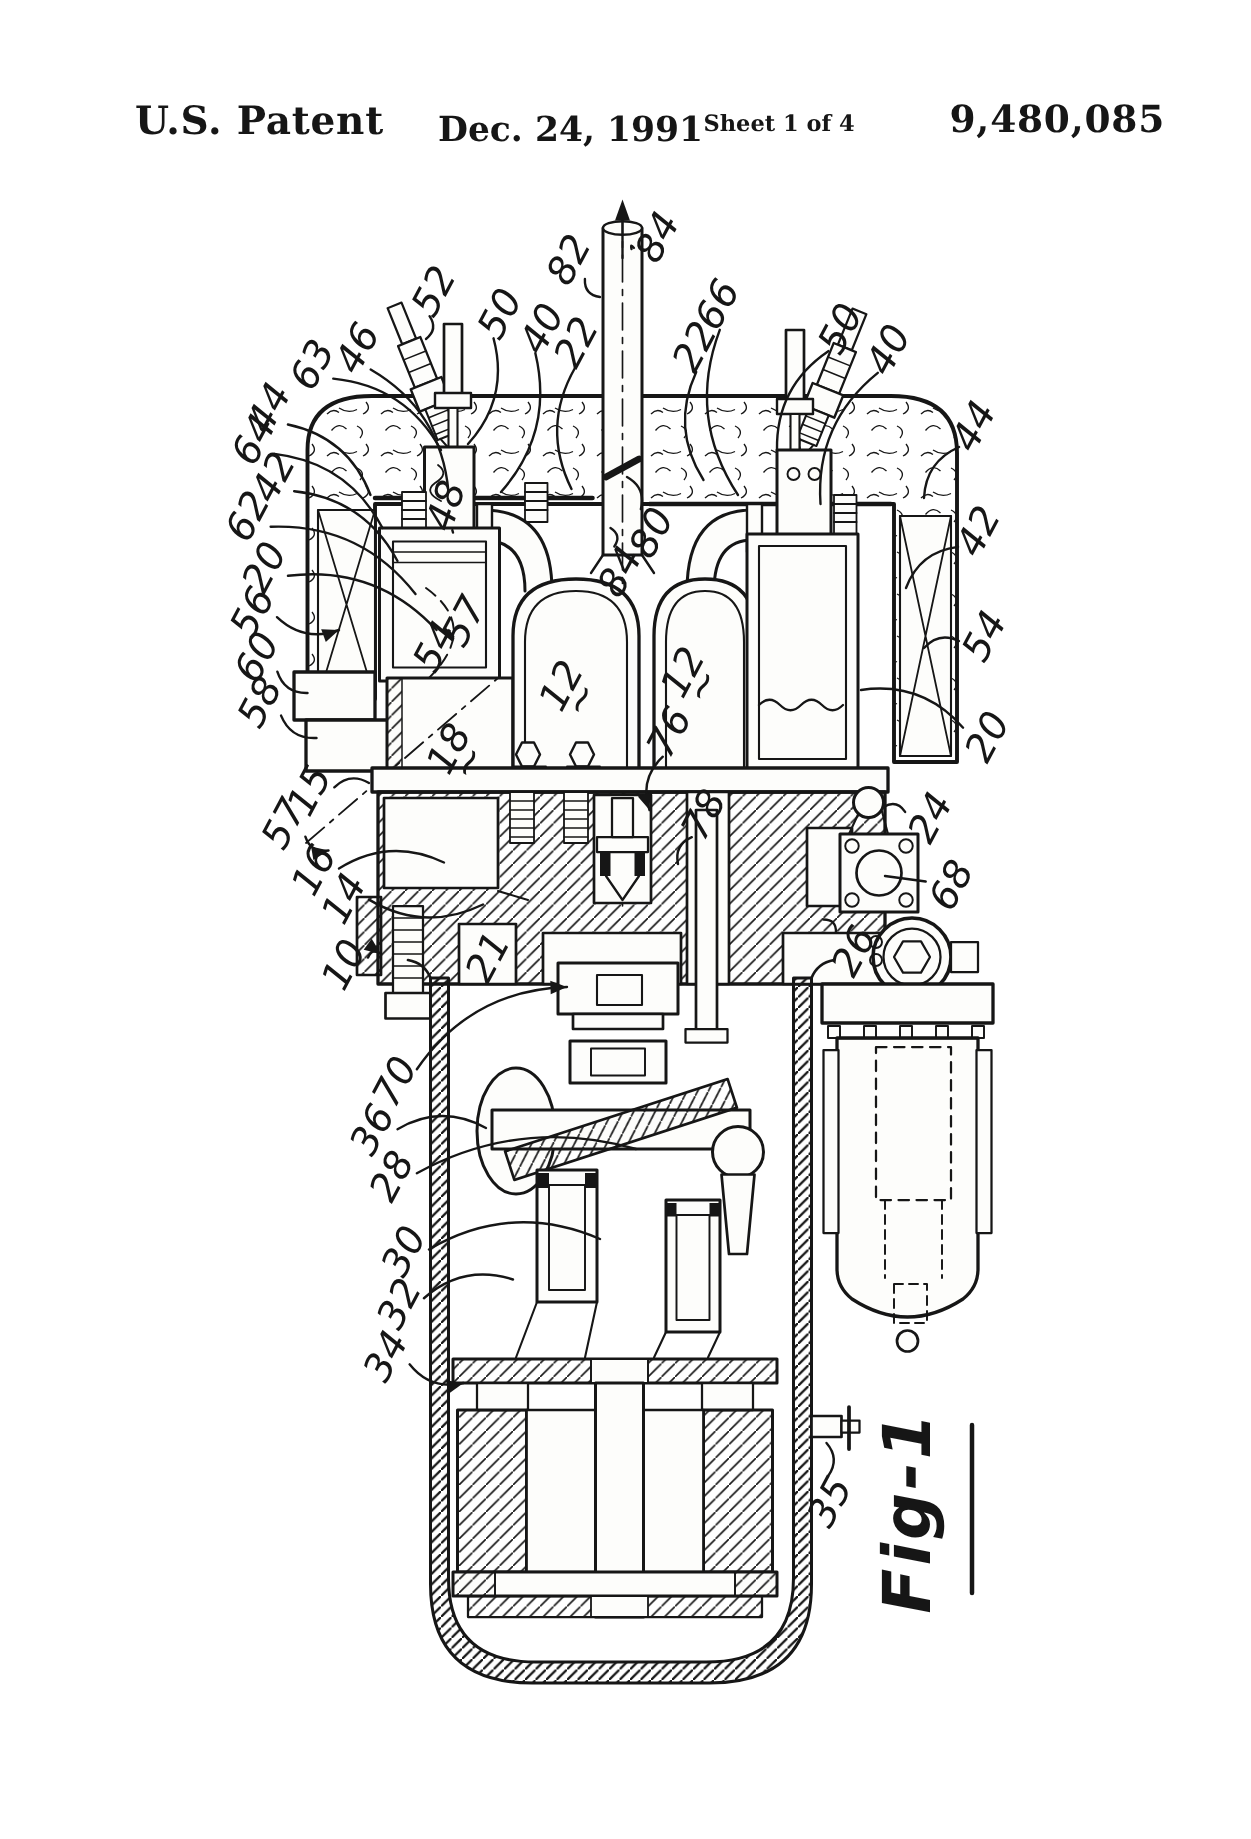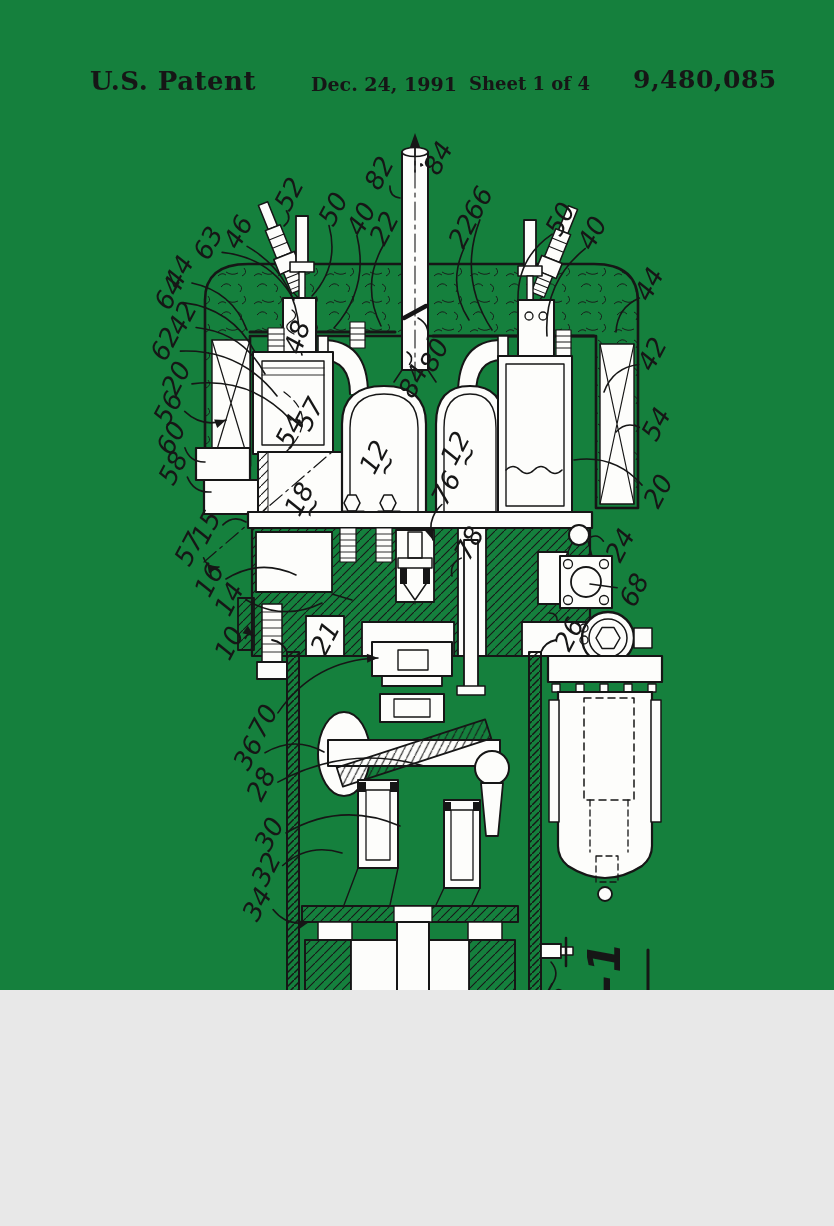--- a/index.html
+++ b/index.html
@@ -1,24 +1,24 @@
 <!DOCTYPE html>
 <html><head>
 <meta charset="utf-8">
 <style>
   html,body{margin:0;padding:0;background:#e8e8e8;}
   .page{
-    position:relative;width:834px;height:990px;background:#15803d;
+    position:relative;width:834px;height:1226px;background:#ffffff;
     margin:0 auto;overflow:hidden;
     font-family:"DejaVu Serif","Liberation Serif",serif;color:#161616;
   }
   .header{position:absolute;top:62px;left:0;width:834px;height:40px;}
   .hdr-title{position:absolute;left:90px;top:4px;font-size:26px;font-weight:bold;letter-spacing:.5px;}
-  .hdr-date{position:absolute;left:292px;top:11px;font-size:19px;font-weight:bold;margin-left:19px;}
-  .hdr-sheet{position:absolute;left:469px;top:11px;font-size:18px;font-weight:bold;}
+  .hdr-date{position:absolute;left:292px;top:11px;font-size:23px;font-weight:bold;}
+  .hdr-sheet{position:absolute;left:469px;top:11px;font-size:15px;font-weight:bold;}
   .hdr-number{position:absolute;left:633px;top:3px;font-size:25px;font-weight:bold;letter-spacing:.5px;}
   svg.drawing{position:absolute;left:0;top:0;}
   .ref-label{
     font-family:"DejaVu Sans","Liberation Sans",sans-serif;
     font-style:italic;font-size:26px;fill:#161616;
   }
   .fig-label{
     font-family:"DejaVu Sans","Liberation Sans",sans-serif;
     font-style:italic;font-weight:bold;font-size:44px;fill:#161616;letter-spacing:2px;
   }

